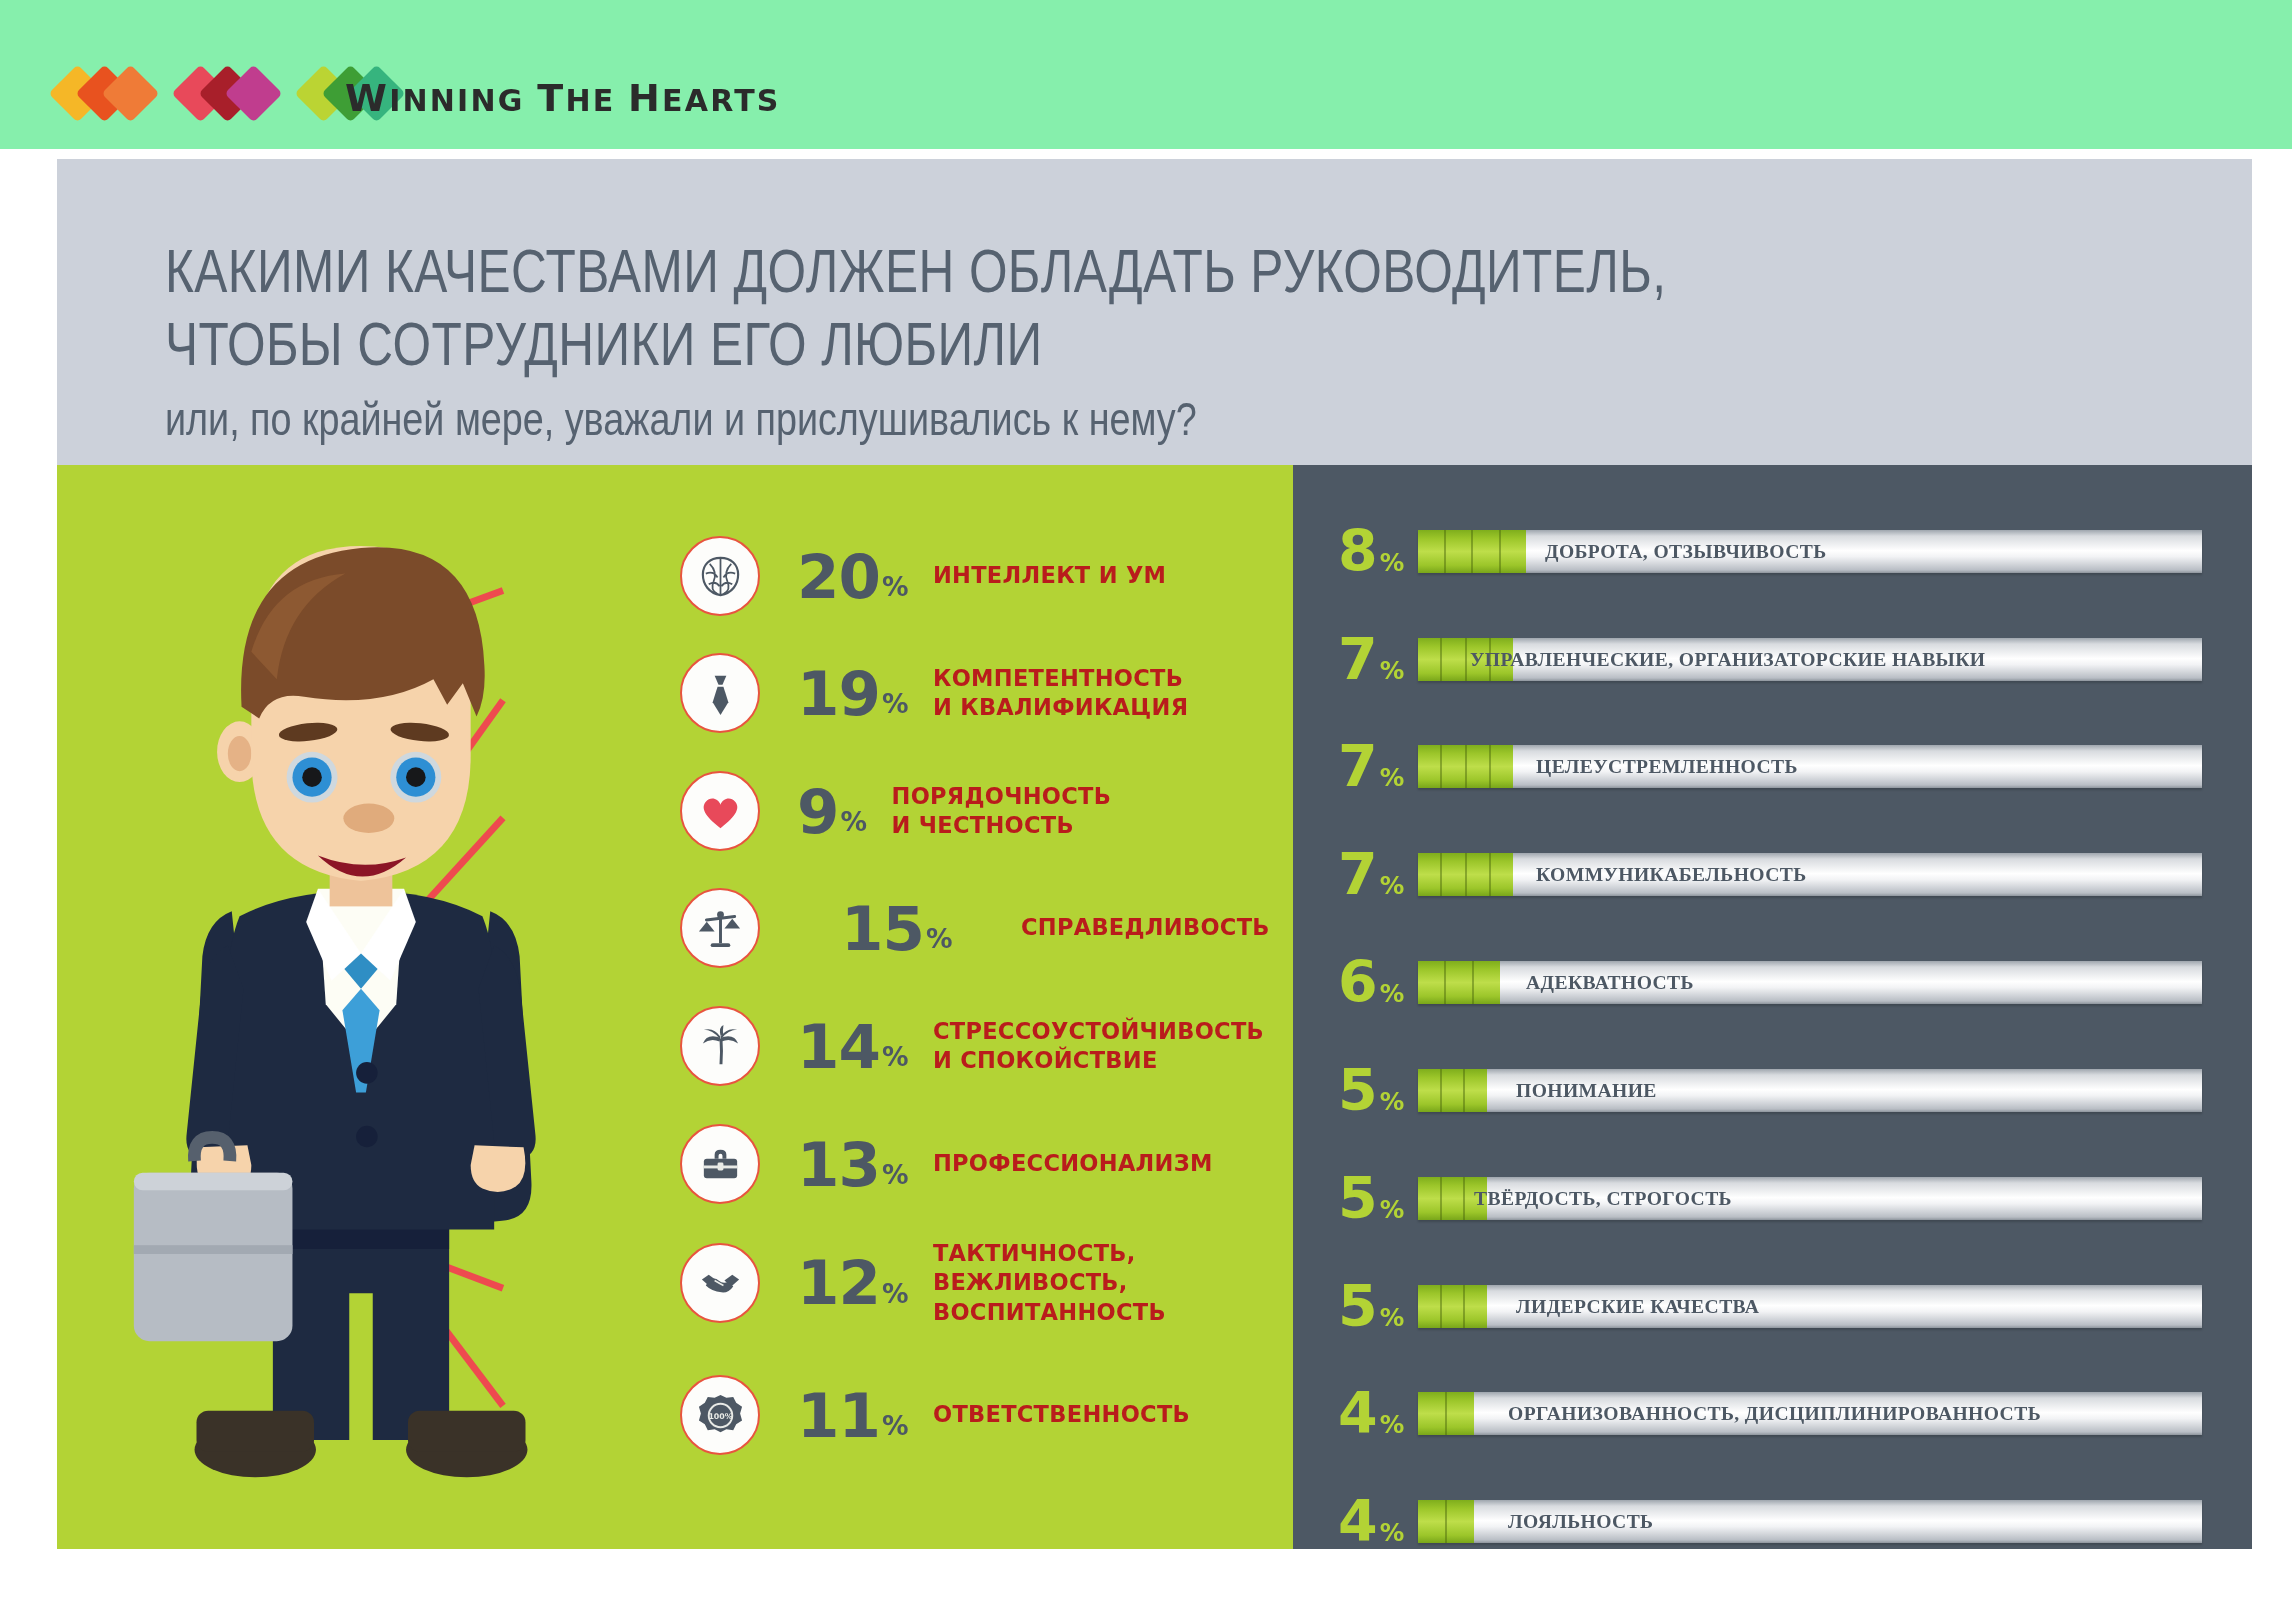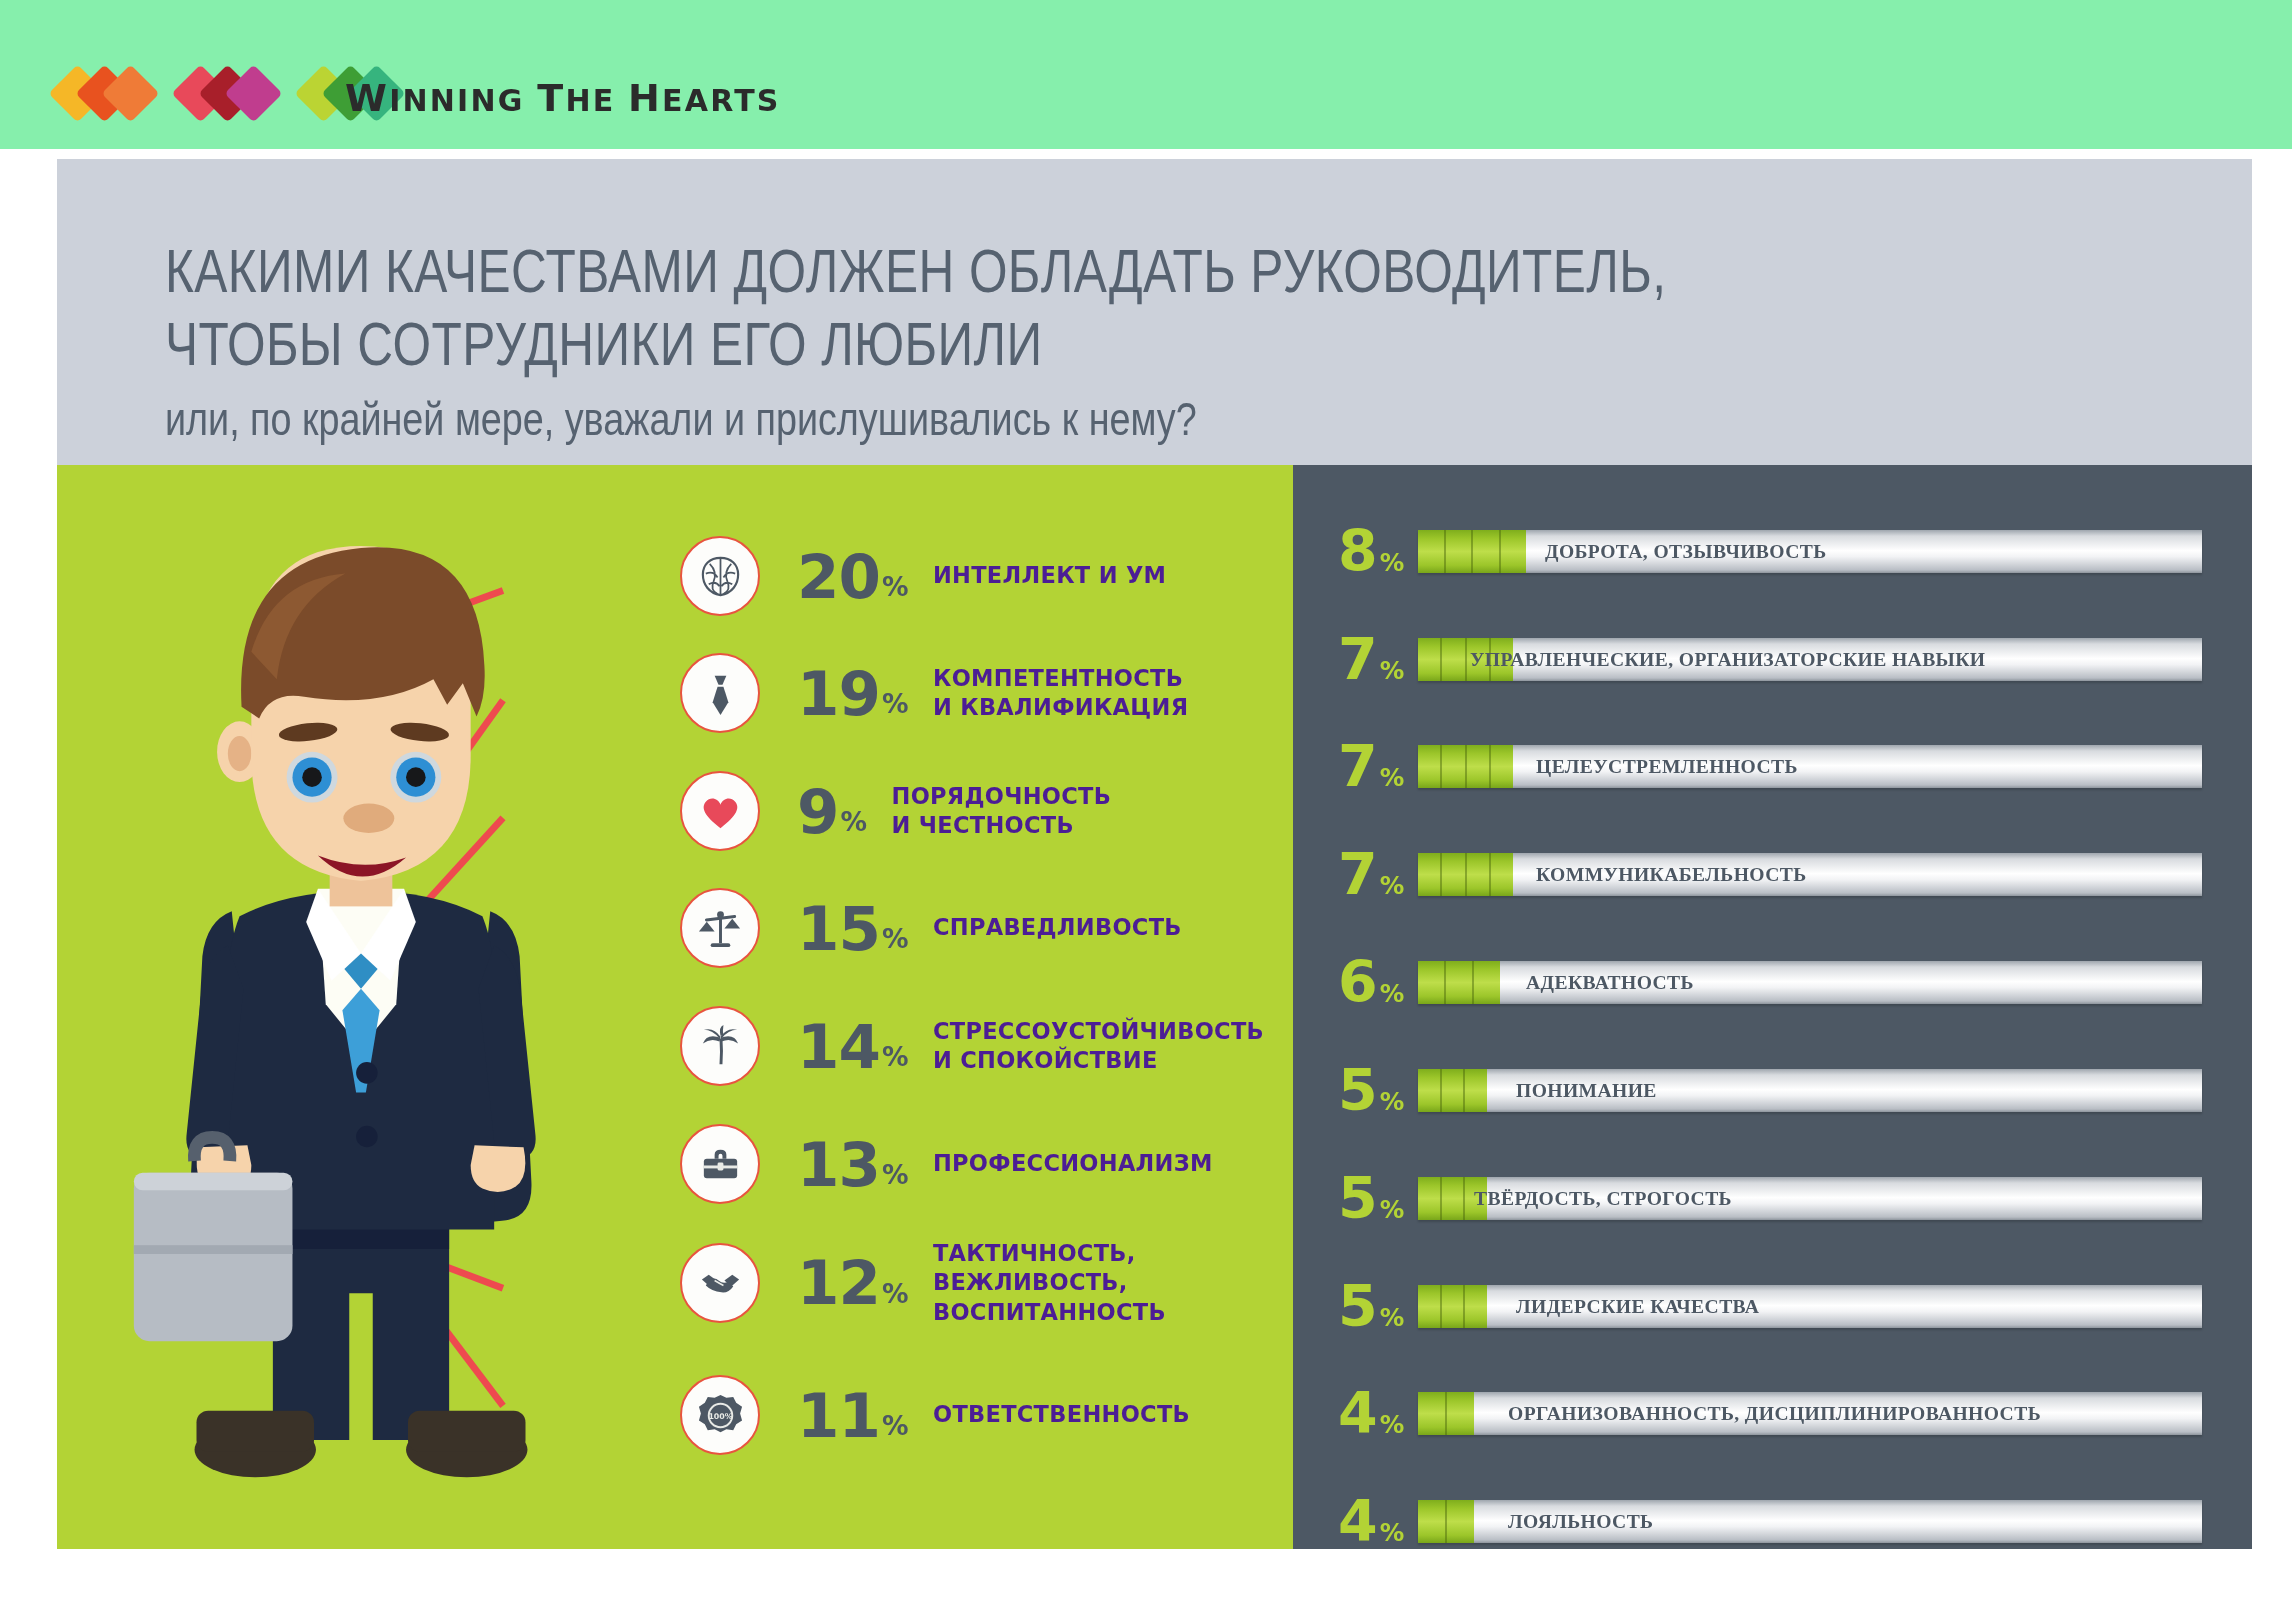--- a/index.html
+++ b/index.html
@@ -56,21 +56,21 @@
     border:2.9px solid #e8543f;display:flex;align-items:center;justify-content:center;
     box-sizing:border-box;flex:0 0 auto;
   }
   .pct{
     font-family:"DejaVu Sans",sans-serif;font-weight:bold;color:#4d5864;
     font-size:61px;line-height:1;letter-spacing:-1px;margin-left:37px;
     display:flex;align-items:flex-end;
   }
   .pct .sign{font-size:26.5px;margin-left:2px;margin-bottom:5.9px;}
   .lbl{
-    font-family:"DejaVu Sans",sans-serif;font-weight:bold;color:#4c1d95;
+    font-family:"DejaVu Sans",sans-serif;font-weight:bold;color:#b91c1c;
     font-size:22.5px;line-height:1.30;letter-spacing:0.3px;margin-left:25.5px;text-transform:uppercase;
   }
 
   
   .brow{position:absolute;left:45px;display:flex;align-items:center;height:59px;}
   .bpct{
     font-family:"DejaVu Sans",sans-serif;font-weight:bold;color:#b3d335;
     font-size:57px;line-height:1;display:flex;align-items:flex-end;width:80px;
   }
   .bpct .sign{font-size:24.5px;margin-left:2px;margin-bottom:4.9px;}
@@ -252,21 +252,21 @@
     <div class="pct">
       <span>9</span>
         <span class="sign">%</span>
     </div>
     <div class="lbl">
       <div>ПОРЯДОЧНОСТЬ</div>
       <div>И ЧЕСТНОСТЬ</div>
     </div>
   </div>
 
-  <div class="lrow" style="left:623px;top:423px;">
+  <div class="lrow" style="left:623px;top:423px;gap:44px;">
     <div class="icon-circle">
       <svg width="49" height="49" viewBox="0 0 50 50">
         <rect x="23.5" y="10" width="3" height="30" fill="#4d5864"></rect>
         <rect x="15" y="40" width="20" height="4" rx="2" fill="#4d5864"></rect>
         <rect x="9" y="13" width="32" height="3" rx="1.5" fill="#4d5864" transform="rotate(-7 25 14)"></rect>
         <path d="M5 18 l8 10 h-16 z" fill="#4d5864" transform="translate(6 0)"></path>
         <path d="M37 15 l8 10 h-16 z" fill="#4d5864"></path>
         <circle cx="25" cy="11" r="3.5" fill="#4d5864"></circle>
       </svg>
     </div>

